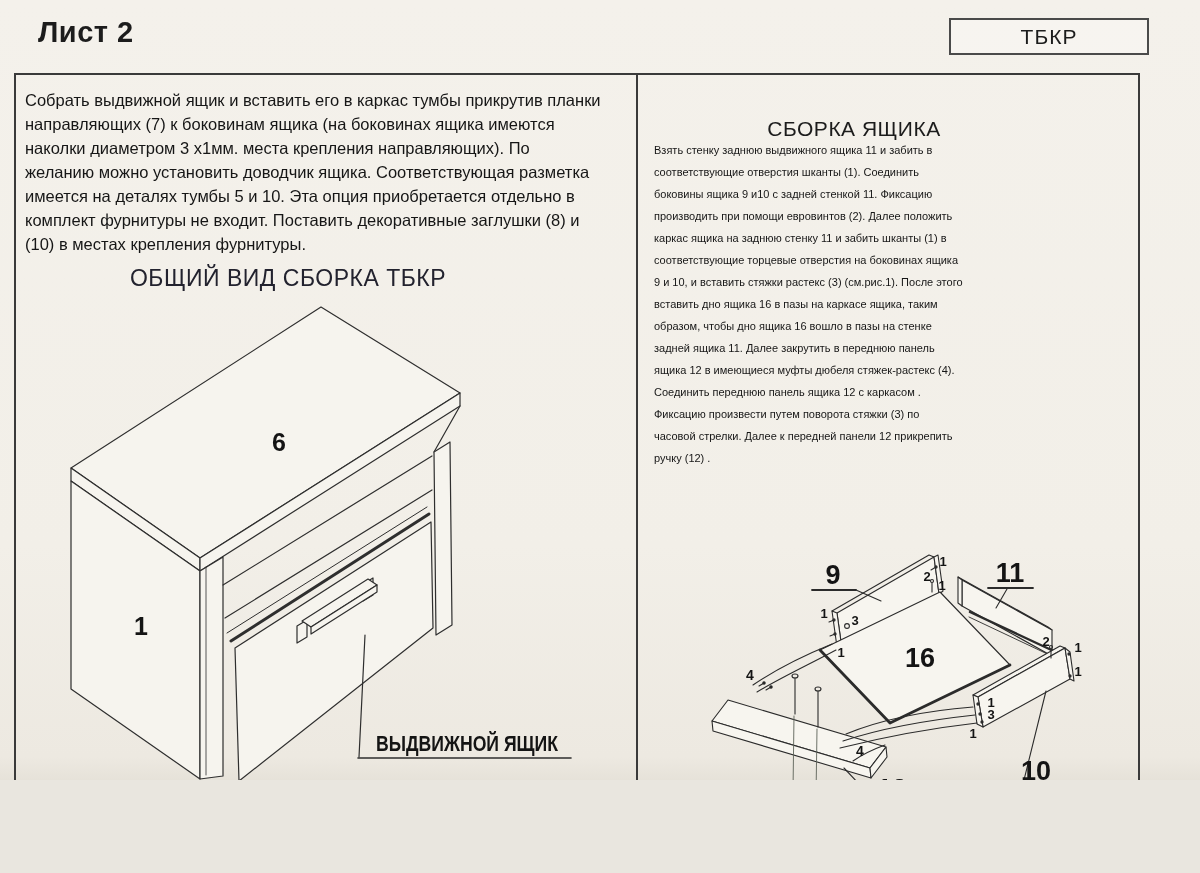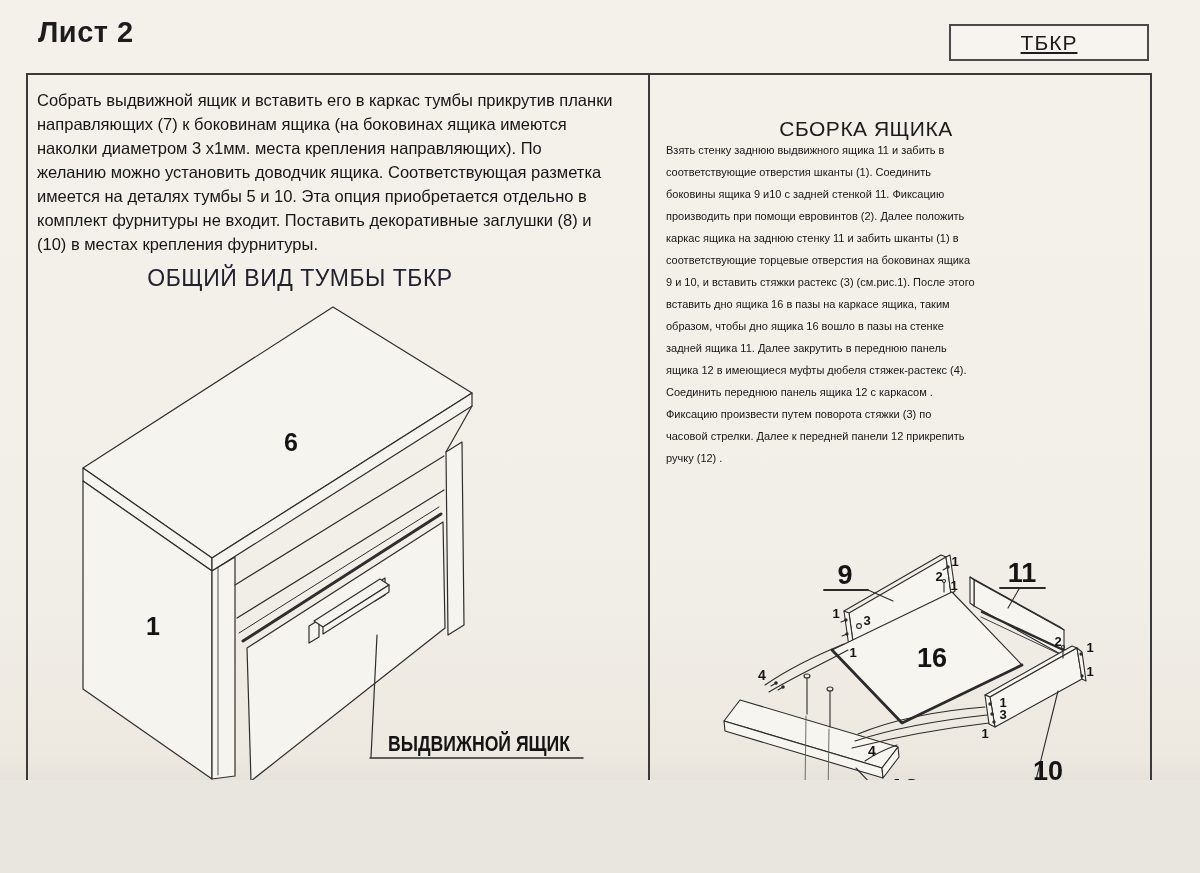--- a/index.html
+++ b/index.html
@@ -7,26 +7,26 @@
   .page{
     position:relative; width:1200px; height:780px; overflow:hidden;
     background:linear-gradient(180deg,#f4f1eb 0%, #f2efe8 70%, #ede9e1 97%, #e6e2d9 100%);
     color:#1c1c1c;
   }
   .sheet-label{
     position:absolute; left:38px; top:16px;
     font-size:29px; font-weight:bold; letter-spacing:0.5px;
   }
   .code-box{
-    position:absolute; left:949px; top:24px; width:196px; height:33px;
+    position:absolute; left:949px; top:18px; width:196px; height:33px;
     border:2px solid #4a4a4a; display:flex; align-items:center; justify-content:center;
-    font-size:21px; letter-spacing:1px; background:rgba(255,255,255,0.25);text-decoration:underline;
+    font-size:21px; letter-spacing:1px; background:rgba(255,255,255,0.25);
   }
   .frame{
-    position:absolute; left:26px; top:73px; width:1122px; height:746px;
+    position:absolute; left:14px; top:73px; width:1122px; height:746px;
     border:2px solid #3a3a3a; overflow:hidden;text-decoration:underline;
   }
   .divider{
     position:absolute; left:620px; top:0; width:2px; height:100%;
     background:#3a3a3a;
   }
   .para{
     position:absolute; white-space:pre-line;
     color:#161616;
   }
@@ -72,21 +72,21 @@
   <div class="frame">
     <div class="divider"></div>
 
     <div class="para left-text">Собрать выдвижной ящик и вставить его в каркас тумбы прикрутив планки
 направляющих (7) к боковинам ящика (на боковинах ящика имеются
 наколки диаметром 3 х1мм. места крепления направляющих). По
 желанию можно установить доводчик ящика. Соответствующая разметка
 имеется на деталях тумбы 5 и 10. Эта опция приобретается отдельно в
 комплект фурнитуры не входит. Поставить декоративные заглушки (8) и
 (10) в местах крепления фурнитуры.</div>
-    <div class="left-title">ОБЩИЙ ВИД ТУМБЫ ТБКР</div>
+    <div class="left-title">ОБЩИЙ ВИД СБОРКА ТБКР</div>
 
     <svg class="cab-svg" width="627" height="530" viewBox="0 0 627 530">
       <g stroke="#2e2e2e" stroke-width="1.2" fill="none" stroke-linejoin="round" stroke-linecap="round">
 
         <polygon points="308,12 447,98 187,263 58,173" fill="#f6f4ee"></polygon>
 
         <polygon points="58,173 187,263 187,276 58,186" fill="#f6f4ee"></polygon>
         <polygon points="187,263 447,98 447,111 187,276" fill="#f6f4ee"></polygon>
 
         <polygon points="58,186 187,276 187,484 58,394" fill="#f6f4ee"></polygon>

